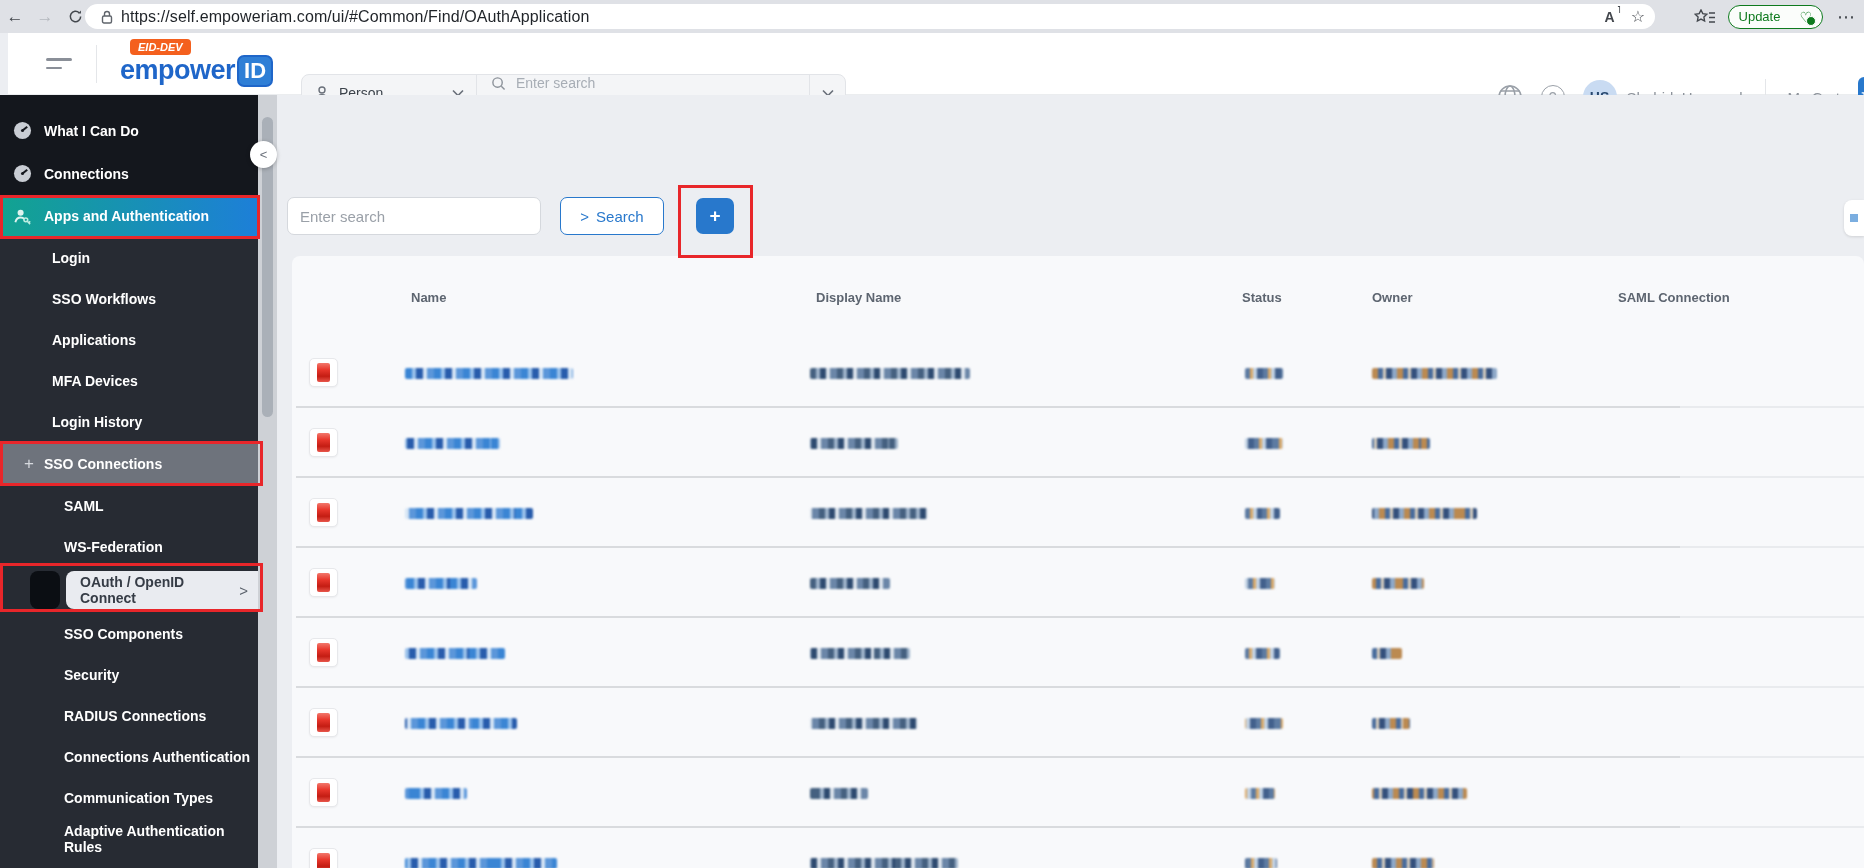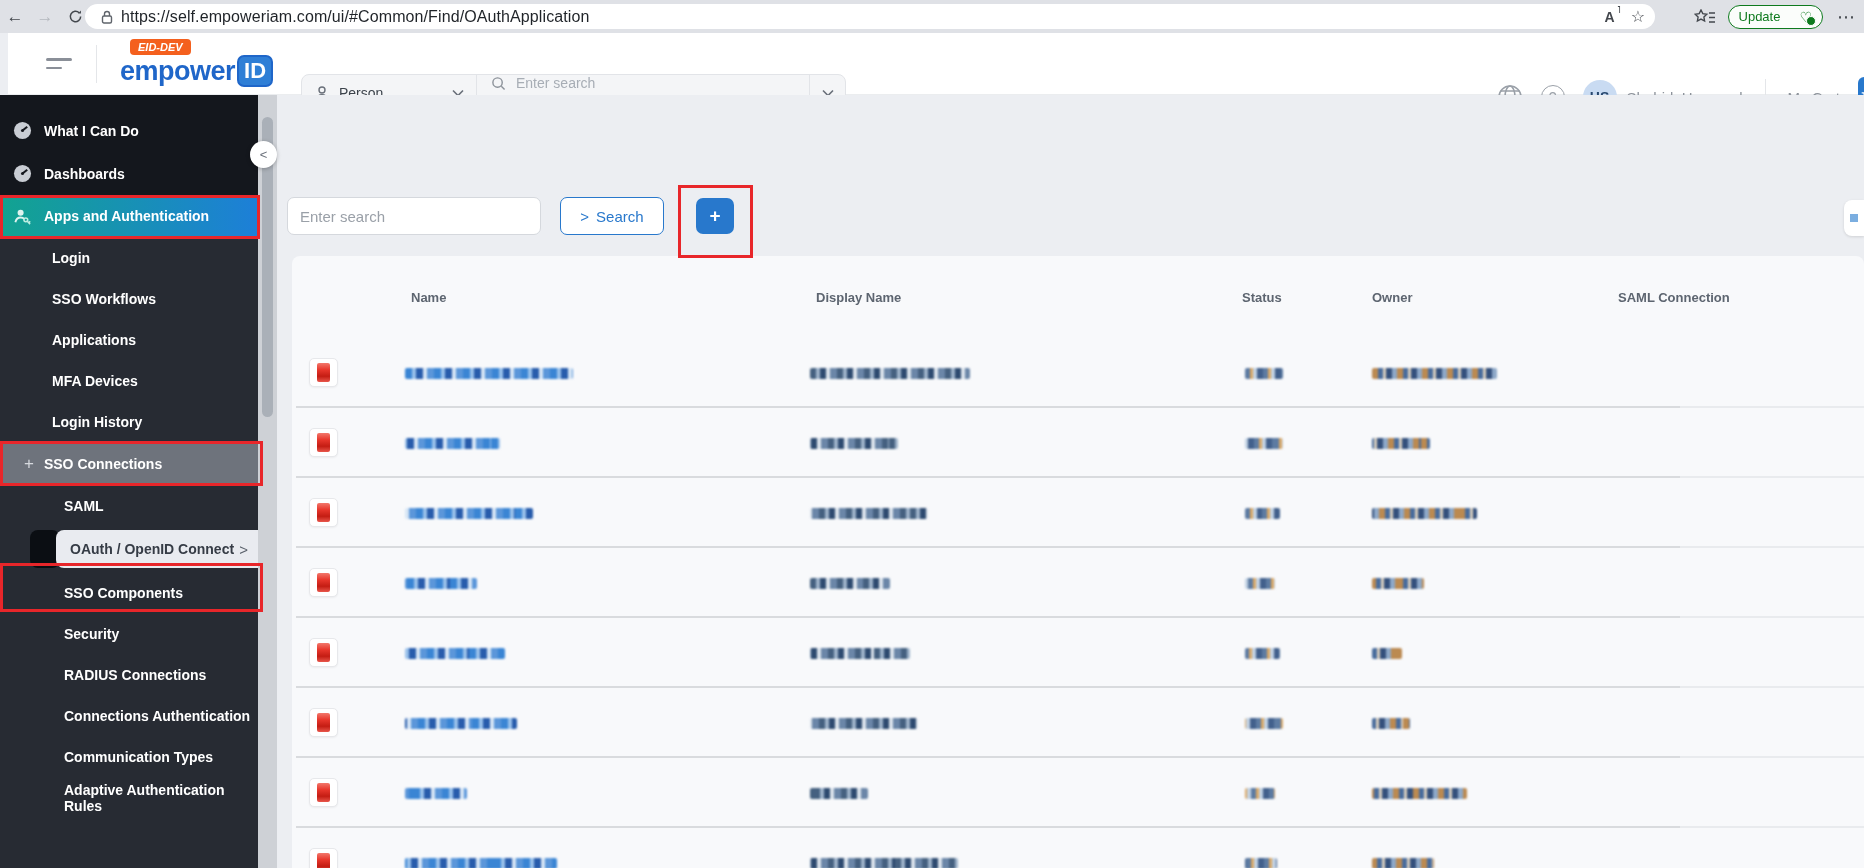--- a/index.html
+++ b/index.html
@@ -25,21 +25,21 @@
   .dots { font-size:18px; color:#43474d; letter-spacing:1px; }
 
   
   .app-header { position:absolute; left:8px; top:33px; width:1864px; height:62px; background:#ffffff; border-bottom:1px solid #ebedef; }
   .hamburger { position:absolute; left:38px; top:25px; width:26px; cursor:pointer; }
   .hamburger b { display:block; height:2.5px; background:#8a8f98; border-radius:2px; margin-bottom:6px; }
   .hamburger b:nth-child(2) { width:60%; }
   .hd-divider { position:absolute; left:88px; top:12px; width:1px; height:38px; background:#e4e6e9; }
   .brand { position:absolute; left:112px; top:4px; }
   .brand-badge { display:inline-block; background:#f4601e; color:#fff; font-size:11px; font-weight:700; font-style:italic; padding:2px 8px; border-radius:4px; margin-left:10px; }
-  .brand-line { display:flex; align-items:center; margin-top:0px; }
+  .brand-line { display:flex; margin-top:0px; }
   .brand-word { color:#1f66c9; font-size:27px; font-weight:700; letter-spacing:-0.5px; }
   .brand-id { background:#2f7fd6; color:#fff; font-size:22px; font-weight:700; border-radius:7px; padding:1px 5px; margin-left:2px; border:2px solid #1f66c9; }
   .scope-search { position:absolute; left:293px; top:41px; width:545px; height:38px; background:#f4f5f7; border:1px solid #e2e4e8; border-radius:8px; display:flex; align-items:flex-start; }
   .scope-seg { width:175px; height:100%; display:flex; align-items:center; gap:9px; padding:0 12px; border-right:1px solid #e2e4e8; cursor:pointer; }
   .scope-label { font-size:14px; color:#3c434c; }
   .scope-chev { margin-left:auto; }
   .hdr-search-seg { flex:1; display:flex; align-items:center; gap:10px; padding:0 14px; }
   .hdr-search-input { border:none; outline:none; background:transparent; font-size:14px; color:#3c434c; width:250px; font-family:"Liberation Sans",sans-serif; }
   .hdr-search-input::placeholder { color:#a7adb5; }
   .end-chev { width:36px; height:100%; display:flex; align-items:center; justify-content:center; border-left:1px solid #e2e4e8; cursor:pointer; }
@@ -57,21 +57,21 @@
   .sb-top { background:#14171d; padding-top:14px; }
   .sb-item { height:43px; display:flex; align-items:center; font-size:14px; font-weight:700; cursor:pointer; }
   .sb-item .sb-ico { width:20px; margin:0 12px 0 12px; display:flex; justify-content:center; }
   .sb-sub { height:41px; padding-left:52px; }
   .sb-sub2 { height:41px; padding-left:64px; }
   .sb-apps { background:linear-gradient(90deg,#12a390,#1d7fd8); height:42px; }
   .sb-sso-conn { background:#6e737c; height:43px; padding-left:24px; display:flex; gap:10px; }
   .sb-plus { font-size:17px; font-weight:400; color:#d6d9de; }
   .sb-active-wrap { position:relative; height:46px; padding:4px 0 4px 38px; }
   .sb-active-notch { position:absolute; left:30px; top:4px; width:30px; height:38px; background:#0b0e13; border-radius:8px; }
-  .sb-active-pill { position:relative; height:38px; background:#e9ebf0; border-radius:8px 0 0 8px; margin-left:18px; color:#363c46; display:flex; align-items:center; padding-left:14px; font-size:14px; font-weight:700; }
+  .sb-active-pill { position:relative; height:38px; background:#e9ebf0; border-radius:8px 0 0 8px; margin-left:28px; color:#363c46; display:flex; align-items:center; padding-left:14px; font-size:14px; font-weight:700; }
   .sb-active-pill .pill-chev { margin-left:auto; margin-right:10px; color:#5a616b; font-size:15px; font-weight:400; }
 
   
   .scroll-strip { position:absolute; left:258px; top:95px; width:19px; height:773px; background:#ced1d6; }
   .scroll-thumb { position:absolute; left:4px; top:22px; width:11px; height:300px; background:#aab0b8; border-radius:6px; }
 
   
   .main { position:absolute; left:277px; top:95px; width:1587px; height:773px; background:#eceef2; }
   .tab-band { position:absolute; left:0; top:19px; width:1587px; height:66px; background:#ffffff; border-radius:10px 0 0 0; display:flex; align-items:center; padding-left:28px; }
   .tab { font-size:15px; color:#46545f; margin-right:44px; position:relative; height:66px; display:flex; align-items:center; cursor:pointer; padding:0 6px; }
@@ -236,21 +236,21 @@
         <span>What I Can Do</span>
       </div>
       <div class="sb-item">
         <span class="sb-ico">
           <svg width="19" height="19" viewBox="0 0 20 20">
               <circle cx="10" cy="10" r="9" fill="#c9cdd4"></circle>
               <path d="M10 10L15 6" stroke="#14171d" stroke-width="2.2"></path>
               <circle cx="10" cy="10" r="1.6" fill="#14171d"></circle>
             </svg>
         </span>
-        <span>Dashboards</span>
+        <span>Connections</span>
       </div>
       <div class="sb-item sb-apps">
         <span class="sb-ico">
           <svg width="19" height="19" viewBox="0 0 20 20">
               <circle cx="8" cy="6" r="3.2" fill="#dff3ef"></circle>
               <path d="M2.5 16c.8-3.4 3-5 5.5-5 1.6 0 3 .6 4 1.8" fill="none" stroke="#dff3ef" stroke-width="2"></path>
               <circle cx="13.5" cy="13.5" r="2" fill="none" stroke="#bfeee2" stroke-width="1.6"></circle>
               <path d="M15 15l3 3M16.8 16.2l1.4-1" stroke="#bfeee2" stroke-width="1.6"></path>
             </svg>
         </span>
@@ -271,20 +271,23 @@
       </div>
     <div class="sb-item sb-sub">
         <span>Login History</span>
       </div>
     <div class="sb-item sb-sso-conn">
       <span class="sb-plus">+</span>
       <span>SSO Connections</span>
     </div>
     <div class="sb-item sb-sub2">
         <span>SAML</span>
+      </div>
+    <div class="sb-item sb-sub2">
+        <span>WS-Federation</span>
       </div>
     <div class="sb-active-wrap">
       <div class="sb-active-notch"></div>
       <div class="sb-active-pill">
         <span>OAuth / OpenID Connect</span>
         <span class="pill-chev">&gt;</span>
       </div>
     </div>
     <div class="sb-item sb-sub2">
         <span>SSO Components</span>

